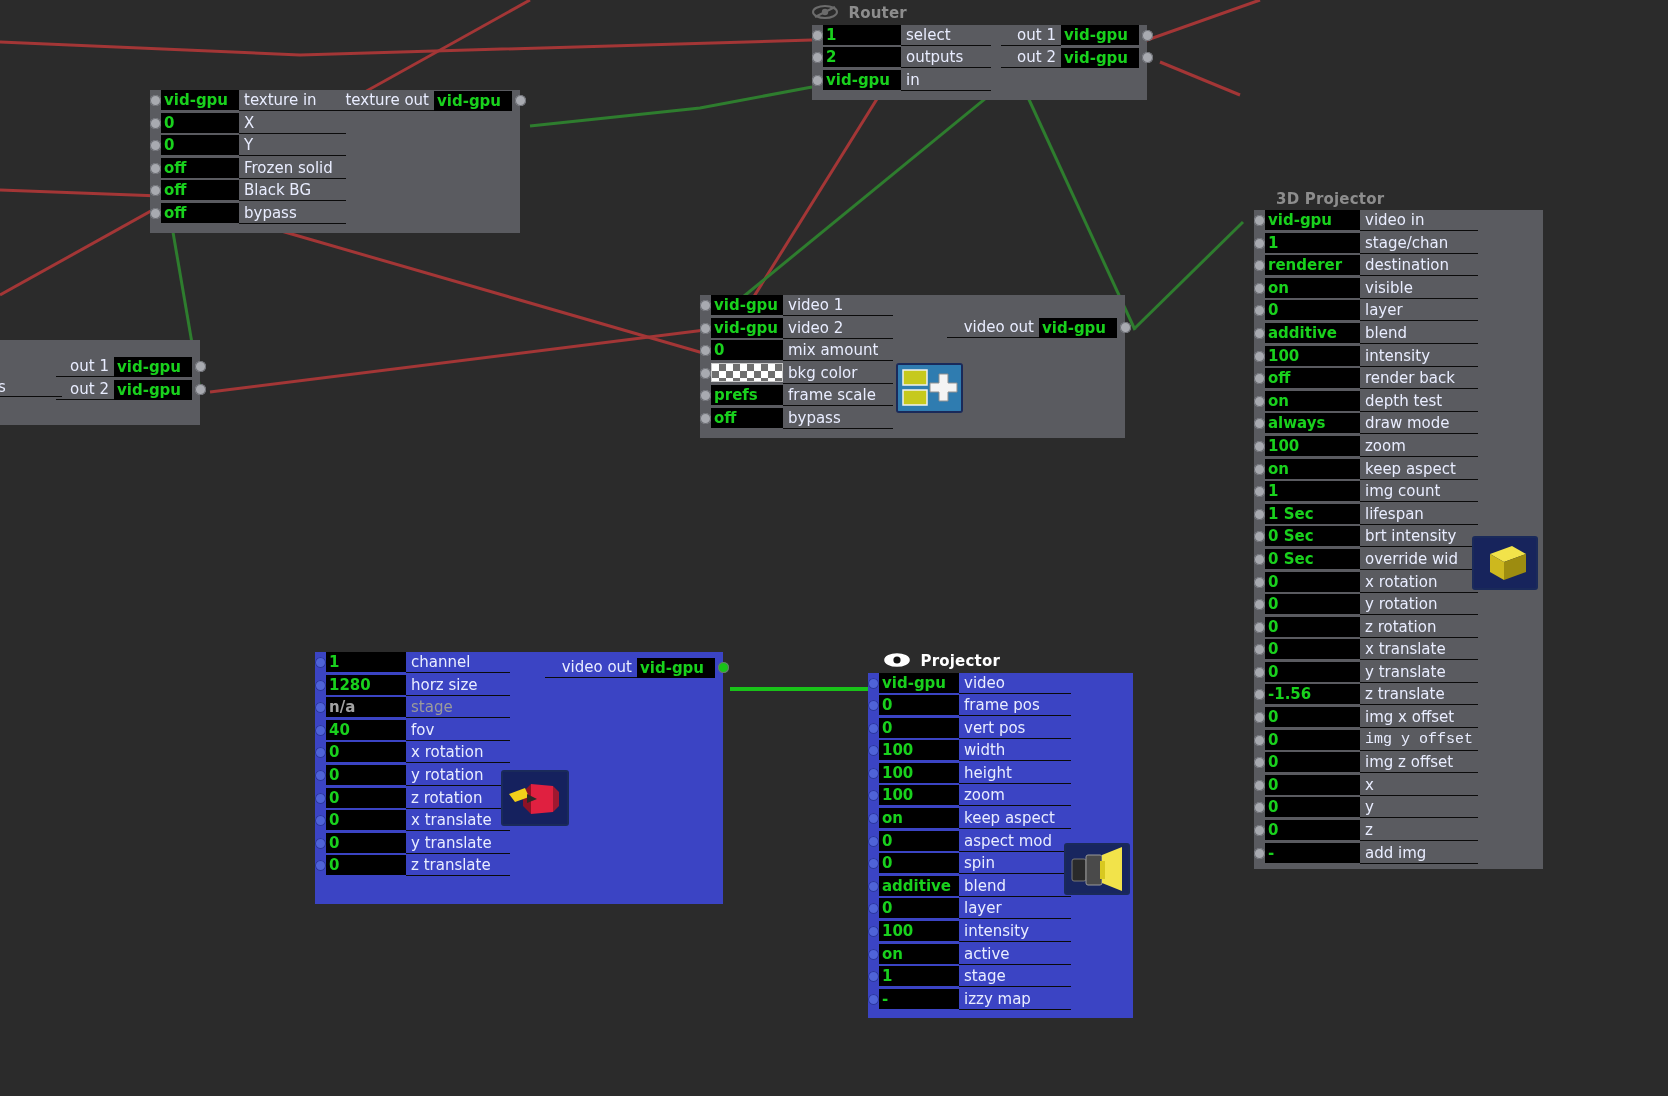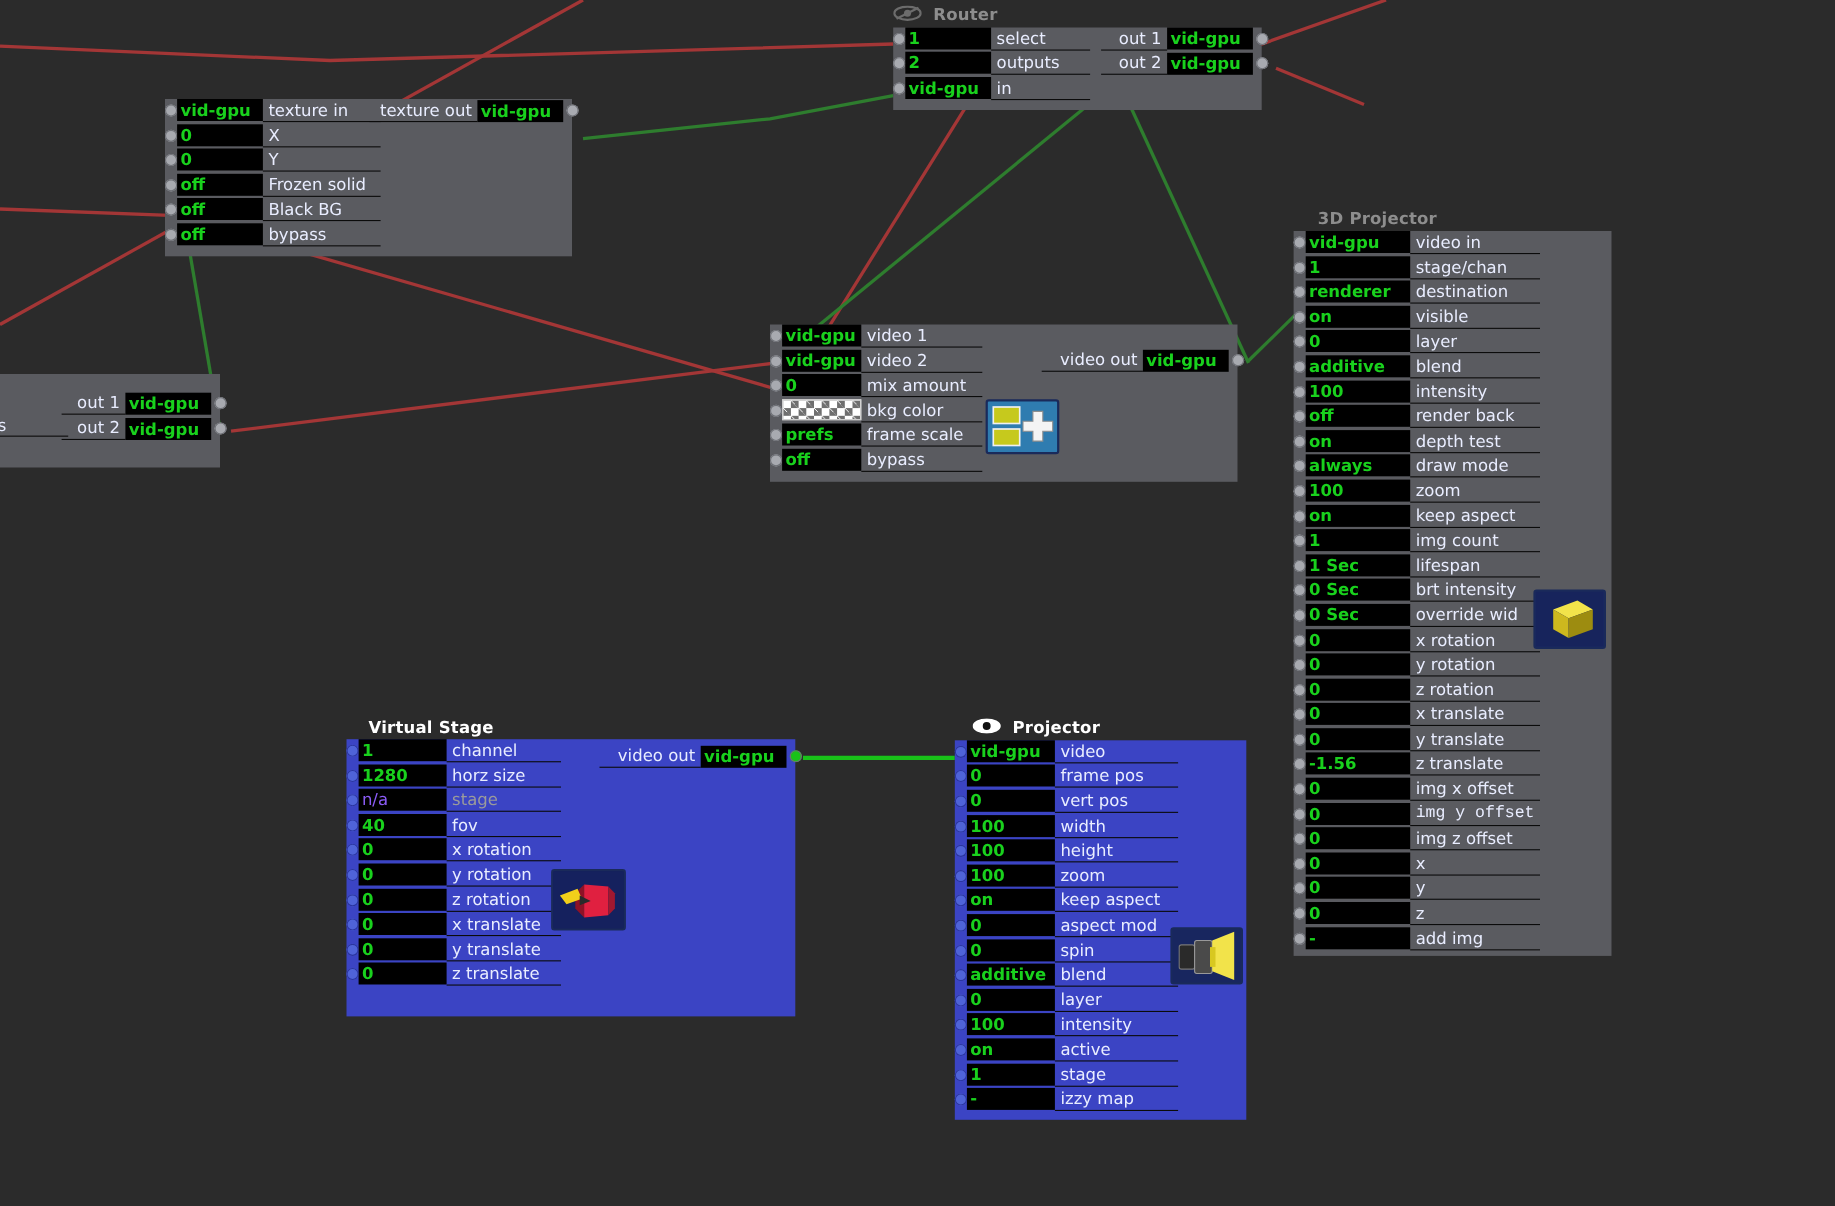--- a/index.html
+++ b/index.html
@@ -25,21 +25,21 @@
     width:11px;height:11px;border-radius:50%;
     background:#a8aab0;margin-top:5px;flex:0 0 auto;
     box-shadow:inset 0 0 0 1px #6e7076;
   }
   .port.blue{background:#4f63d8;box-shadow:inset 0 0 0 1px #2b35a0;}
   .val{
     background:#000;color:#19d11d;font-size:15px;font-weight:bold;
     height:20px;line-height:20px;padding:0 3px;flex:0 0 auto;
     overflow:hidden;white-space:nowrap;box-sizing:border-box;
   }
-  .val.dim{color:#8b5cf6;font-weight:normal;}
+  .val.dim{color:#a3a3a3;font-weight:bold;}
   .label{
     color:#e9edff;font-size:15px;line-height:20px;height:21px;
     border-bottom:1px solid #0b0b0b;padding-left:5px;
     flex:0 0 auto;box-sizing:border-box;white-space:nowrap;
   }
   .label.dim{color:#9b9b9b;}
   .outrow{position:absolute;display:flex;align-items:center;}
   .outlabel{color:#e9edff;font-size:15px;line-height:20px;height:21px;
     border-bottom:1px solid #0b0b0b;padding-right:5px;text-align:right;box-sizing:border-box;white-space:nowrap;}
   .outval{background:#000;color:#19d11d;font-size:15px;font-weight:bold;height:20px;line-height:20px;padding:0 3px;white-space:nowrap;}
@@ -223,21 +223,21 @@
       <svg width="63" height="46" viewBox="0 0 63 46">
         <rect x="0" y="0" width="63" height="46" fill="#2f7cb0"></rect>
         <rect x="5" y="5" width="24" height="15" fill="#c6c91d" stroke="#f0f0f0" stroke-width="1.5"></rect>
         <rect x="5" y="25" width="24" height="15" fill="#c6c91d" stroke="#f0f0f0" stroke-width="1.5"></rect>
         <path d="M41 9 h9 v9 h9 v9 h-9 v9 h-9 v-9 h-9 v-9 h9 z" fill="#f4f4f4" stroke="#8f8f8f" stroke-width="1"></path>
       </svg>
     </div>
   </div>
 </div>
 
-<div class="node" style="left:1176px;top:190px;">
+<div class="node" style="left:1254px;top:190px;">
   <div class="node-title grey" style="padding-left:22px;">3D Projector</div>
   <div class="node-body grey" style="width:289px;height:659px;">
     <div id="p3d-rows">
         <div class="row">
           <div class="port"></div>
           <div class="val" style="width: 95px;">vid-gpu</div>
           <div class="label" style="width: 118px;">video in</div>
         </div>
         <div class="row">
           <div class="port"></div>
@@ -385,21 +385,20 @@
         <rect x="0" y="0" width="62" height="50" fill="#17245c"></rect>
         <polygon points="16,16 38,8 52,16 30,24" fill="#f2e34a"></polygon>
         <polygon points="16,16 30,24 30,42 16,34" fill="#cdb81e"></polygon>
         <polygon points="30,24 52,16 52,34 30,42" fill="#9d8c10"></polygon>
       </svg>
     </div>
   </div>
 </div>
 
 <div class="node" style="left:315px;top:652px;">
-  <div class="node-title white" style="padding-left:20px;">Virtual Stage</div>
   <div class="node-body blue" style="width:408px;height:252px;">
     <div id="vstage-rows">
         <div class="row">
           <div class="port blue"></div>
           <div class="val" style="width: 80px;">1</div>
           <div class="label" style="width: 104px;">channel</div>
         </div>
         <div class="row">
           <div class="port blue"></div>
           <div class="val" style="width: 80px;">1280</div>

